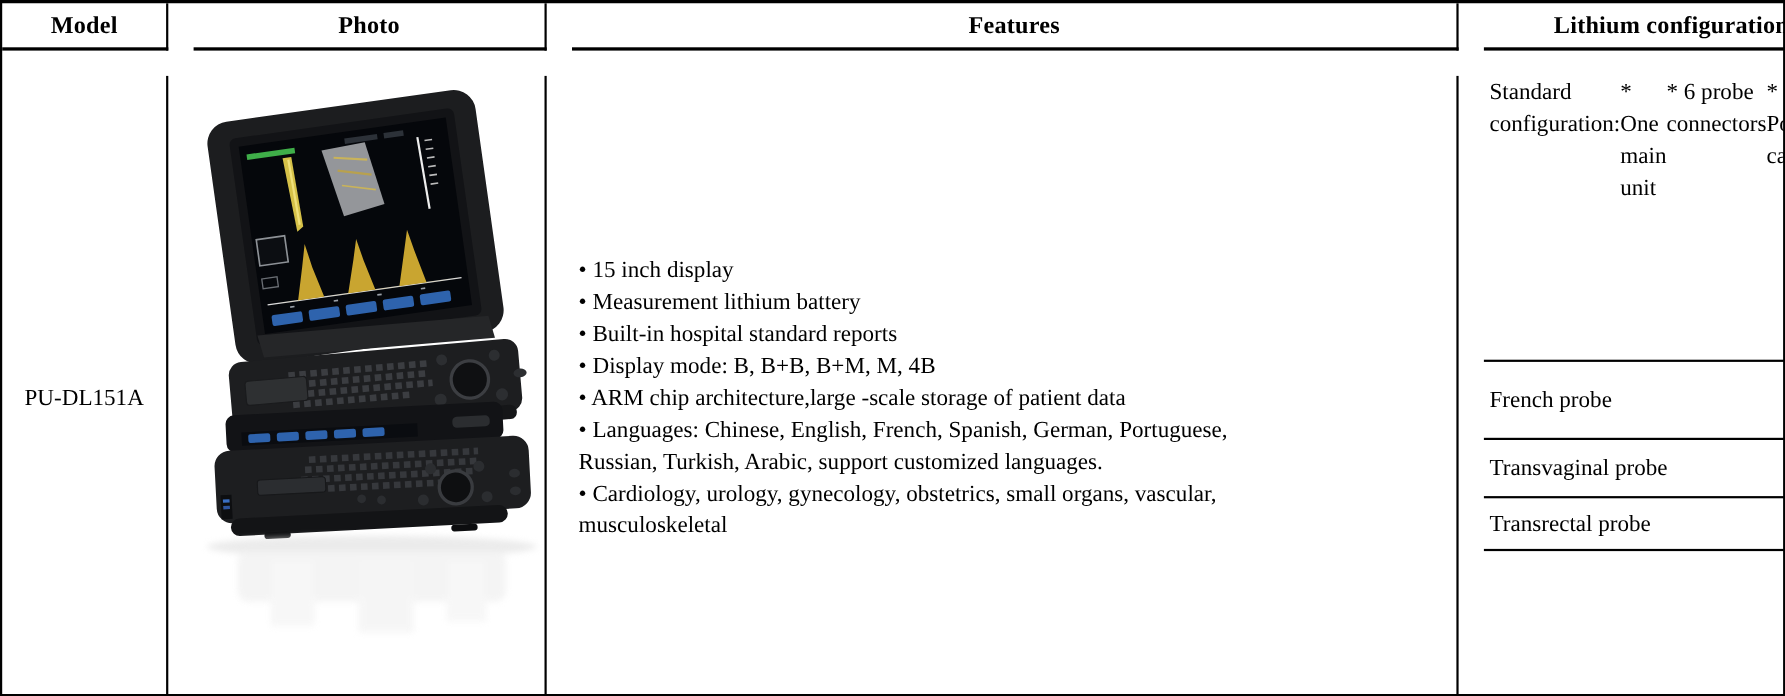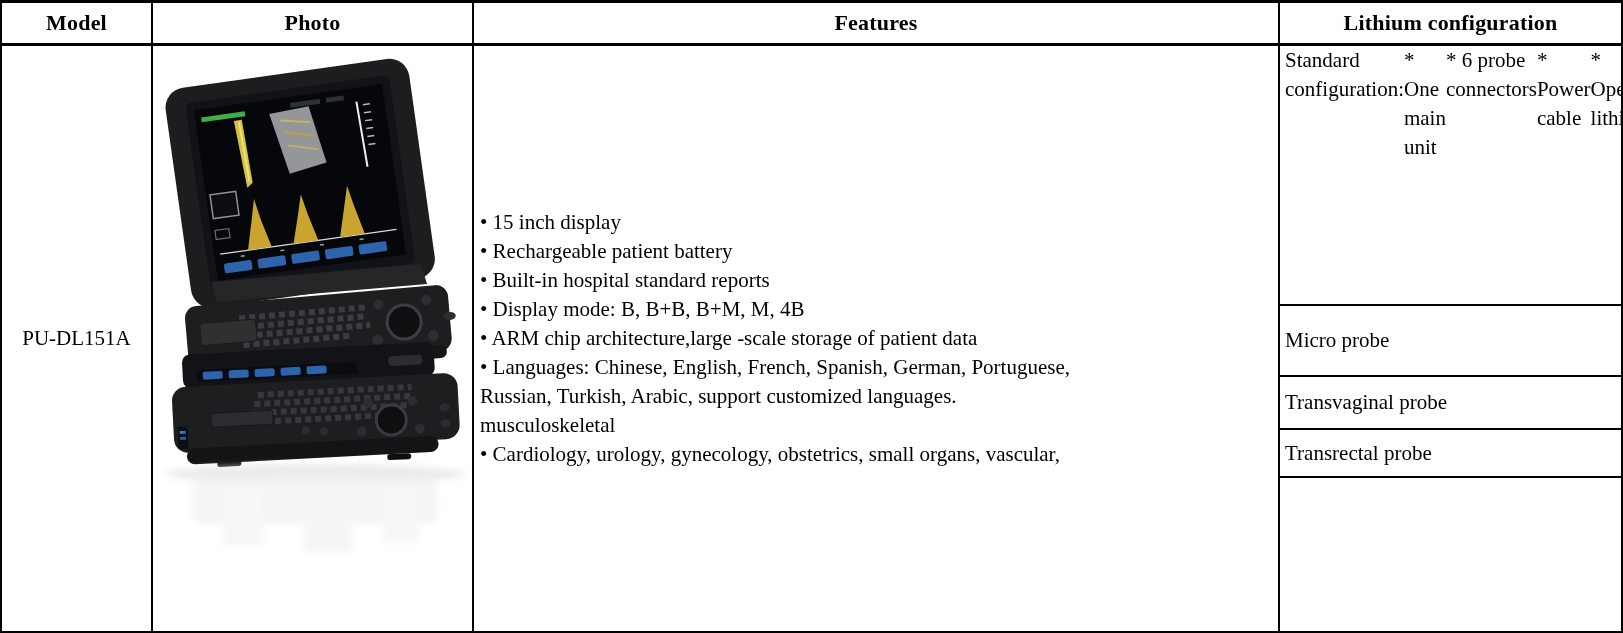--- a/index.html
+++ b/index.html
@@ -1,20 +1,20 @@
 <!DOCTYPE html>
 <html><head>
 <meta charset="utf-8">
 <style>
   html,body{margin:0;padding:0;background:#fff;overflow:hidden;}
   body{width:1623px;height:633px;font-family:"Liberation Serif","DejaVu Serif",serif;color:#000;}
   .spec-table{
     position:relative;width:1623px;height:633px;box-sizing:border-box;background:#fff;
     border-top:3px solid #000;border-left:2px solid #000;border-right:2px solid #000;border-bottom:2px solid #000;
-    display:grid;grid-template-columns:151px 321px 806px 341px;grid-template-rows:43px 585px;
+    display:grid;grid-template-columns:151px 321px 806px 341px;grid-template-rows:43px 585px;gap:23px;
   }
   .th{
     box-sizing:border-box;border-right:2px solid #000;border-bottom:3px solid #000;
     display:flex;align-items:center;justify-content:center;
     font-weight:bold;font-size:22px;letter-spacing:.2px;
   }
   .th.last{border-right:none;}
   .td{box-sizing:border-box;border-right:2px solid #000;position:relative;}
   .td.last{border-right:none;}
   .model-cell{display:flex;align-items:center;justify-content:center;font-size:21px;}
@@ -173,41 +173,41 @@
         <rect x="40" y="432" width="244" height="46" rx="10" fill="#ededed"></rect>
         <rect x="70" y="440" width="40" height="60" fill="#f2f2f2"></rect>
         <rect x="150" y="440" width="50" height="66" fill="#f0f0f0"></rect>
         <rect x="230" y="440" width="36" height="56" fill="#f2f2f2"></rect>
       </g>
     </svg>
   </div>
 
   <div class="td features-cell">
     <div class="feature-line">• 15 inch display</div>
-    <div class="feature-line">• Rechargeable patient battery</div>
+    <div class="feature-line">• Measurement lithium battery</div>
     <div class="feature-line">• Built-in hospital standard reports</div>
     <div class="feature-line">• Display mode: B, B+B, B+M, M, 4B</div>
     <div class="feature-line">• ARM chip architecture,large -scale storage of patient data</div>
     <div class="feature-line">• Languages: Chinese, English, French, Spanish, German, Portuguese,</div>
     <div class="feature-line">Russian, Turkish, Arabic, support customized languages.</div>
+    <div class="feature-line">• Cardiology, urology, gynecology, obstetrics, small organs, vascular,</div>
     <div class="feature-line">musculoskeletal</div>
-    <div class="feature-line">• Cardiology, urology, gynecology, obstetrics, small organs, vascular,</div>
   </div>
 
   <div class="td last">
     <div class="std-col">
       <div class="std-cell std-main">
         <div>Standard configuration:</div>
         <div>* One main unit</div>
         <div>* 6 probe connectors</div>
         <div>* Power cable</div>
         <div>* Operator's lithium</div>
       </div>
       <div class="std-cell">
-        <span>Micro probe</span>
+        <span>French probe</span>
       </div>
       <div class="std-cell">
         <span>Transvaginal probe</span>
       </div>
       <div class="std-cell">
         <span>Transrectal probe</span>
       </div>
     </div>
   </div>
 

